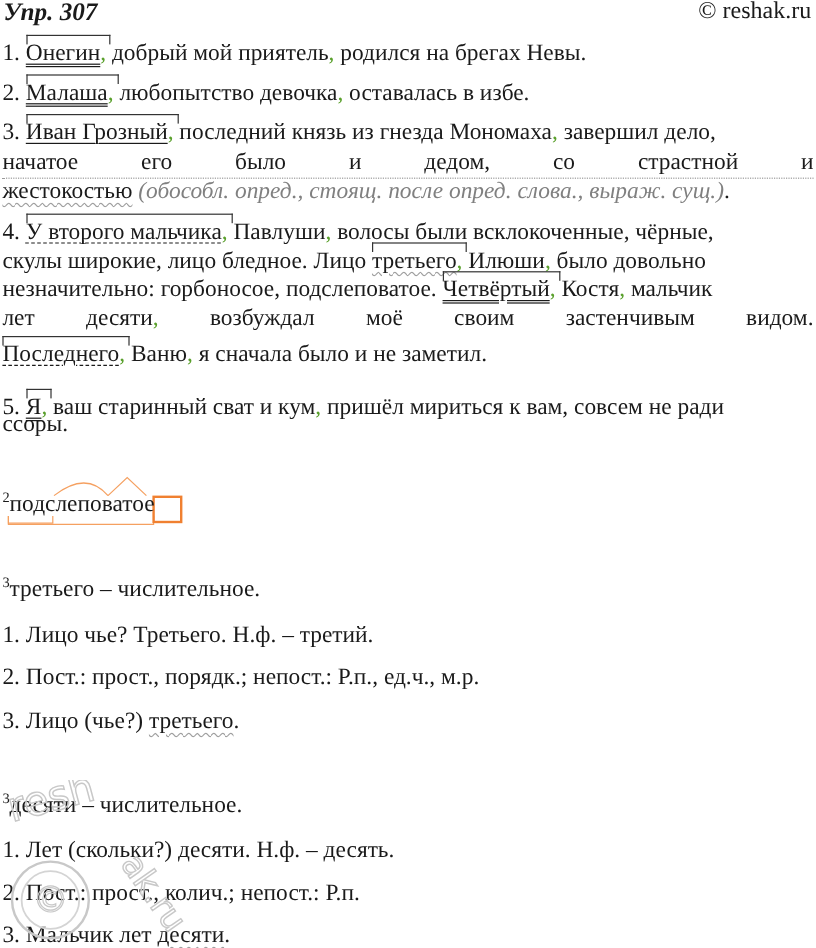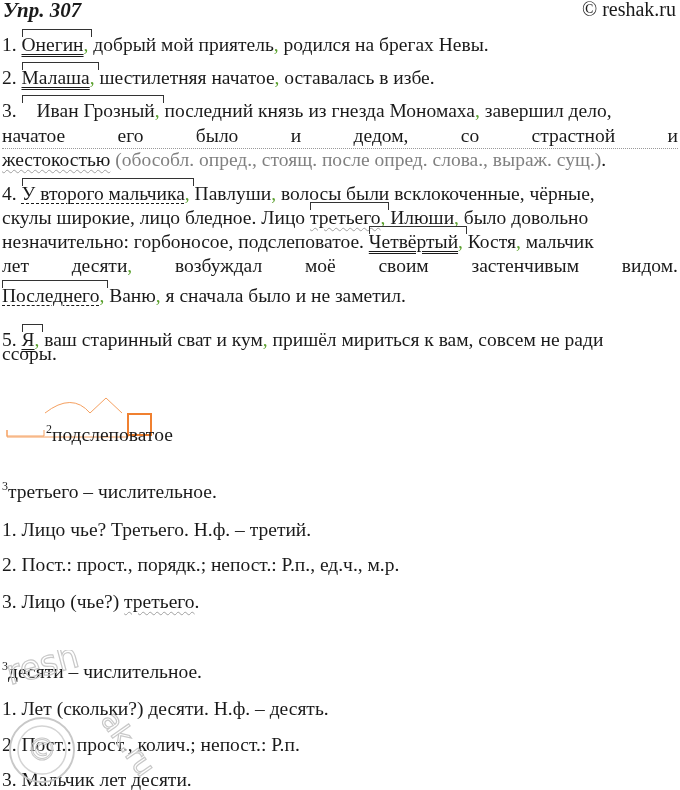--- a/index.html
+++ b/index.html
@@ -11,43 +11,43 @@
   .line { position: absolute; left: 2px; white-space: nowrap; line-height: 24px; }
   .just { width: 676px; display: flex; justify-content: space-between; }
   .title { position: absolute; left: 3px; top: -2px; font-weight: bold; font-style: italic; font-size: 21px; }
   .copyright { position: absolute; right: 4px; top: -2px; font-size: 20px; }
   .g { color: #5aa02c; }
   .subj { text-decoration: underline double; text-decoration-thickness: 1px; text-underline-offset: 3px; position: relative; }
   .app { position: relative; }
   .app::before { content: ""; position: absolute; left: 0; right: -4px; top: -5px; height: 7px;
     border: 1px solid #333; border-bottom: none; }
   .dash { text-decoration: underline dashed; text-underline-offset: 3px; text-decoration-thickness: 1px; }
-  .solid { text-underline-offset: 3px; text-decoration-thickness: 1px; margin-left: 15px; }
+  .solid { text-decoration: underline; text-underline-offset: 3px; text-decoration-thickness: 1px; }
   .wavy { text-decoration: underline wavy #a0a0a0; text-underline-offset: 3px; text-decoration-thickness: 1px; }
   .dotline { border-bottom: 1px dotted #999; }
-  .note { color: #808080; }
+  .note { color: #808080; font-style: italic; }
   sup { font-size: 12px; vertical-align: 8px; line-height: 0; }
   .morph { position: absolute; left: 2px; top: 400px; height: 40px; }
   .morph svg { position: absolute; left: 0; top: -14px; overflow: visible; }
   .watermark { position: absolute; left: 0px; top: 650px; width: 200px; height: 140px; pointer-events: none; }
 </style>
 </head>
 <body>
 
 <div class="title">Упр. 307</div>
 <div class="copyright">© reshak.ru</div>
 
 <div class="line" style="top:33px">
   <span>1.</span>
   <span class="app"><span class="subj">Онегин</span><span class="g">,</span></span><span> добрый мой приятель</span><span class="g">,</span><span> родился на брегах Невы.</span>
 </div>
 
 <div class="line" style="top:66px">
   <span>2.</span>
-  <span class="app"><span class="subj">Малаша</span><span class="g">,</span></span><span> шестилетняя начатое</span><span class="g">,</span><span> оставалась в избе.</span>
+  <span class="app"><span class="subj">Малаша</span><span class="g">,</span></span><span> любопытство девочка</span><span class="g">,</span><span> оставалась в избе.</span>
 </div>
 
 <div class="line" style="top:99px">
   <span>3.</span>
   <span class="app"><span class="solid">Иван Грозный</span><span class="g">,</span></span><span> последний князь из гнезда Мономаха</span><span class="g">,</span><span> завершил дело,</span>
 </div>
 <div class="line just dotline" style="top:124px">
   <span>начатое</span>
   <span>его</span>
   <span>было</span>
@@ -99,21 +99,21 @@
     <polyline points="5,44 5,50 42,50 42,44" fill="none" stroke="#f5a060" stroke-width="1"></polyline>
 
     <path d="M43,27 Q70,6 88,27" fill="none" stroke="#f5a060" stroke-width="1"></path>
 
     <polyline points="88,27 104,12 120,27" fill="none" stroke="#f5a060" stroke-width="1"></polyline>
 
     <polyline points="5,44 5,51 126,51 126,44" fill="none" stroke="#f5a060" stroke-width="1"></polyline>
 
     <rect x="126" y="28" width="23" height="21" fill="none" stroke="#f08030" stroke-width="2"></rect>
   </svg>
-  <span style="position:relative; top:24px;margin-left:44px;"><sup>2</sup><span>подслеповат</span><span>ое</span></span>
+  <span style="position:relative; top:10px;"><sup>2</sup><span>подслеповат</span><span>ое</span></span>
 </div>
 
 <div class="line" style="top:480px">
   <sup>3</sup><span>третьего – числительное.</span>
 </div>
 <div class="line" style="top:518px">1. Лицо чье? Третьего. Н.ф. – третий.</div>
 <div class="line" style="top:553px">2. Пост.: прост., порядк.; непост.: Р.п., ед.ч., м.р.</div>
 <div class="line" style="top:590px">
   <span>3. Лицо (чье?) </span><span class="wavy">третьего</span><span>.</span>
 </div>

